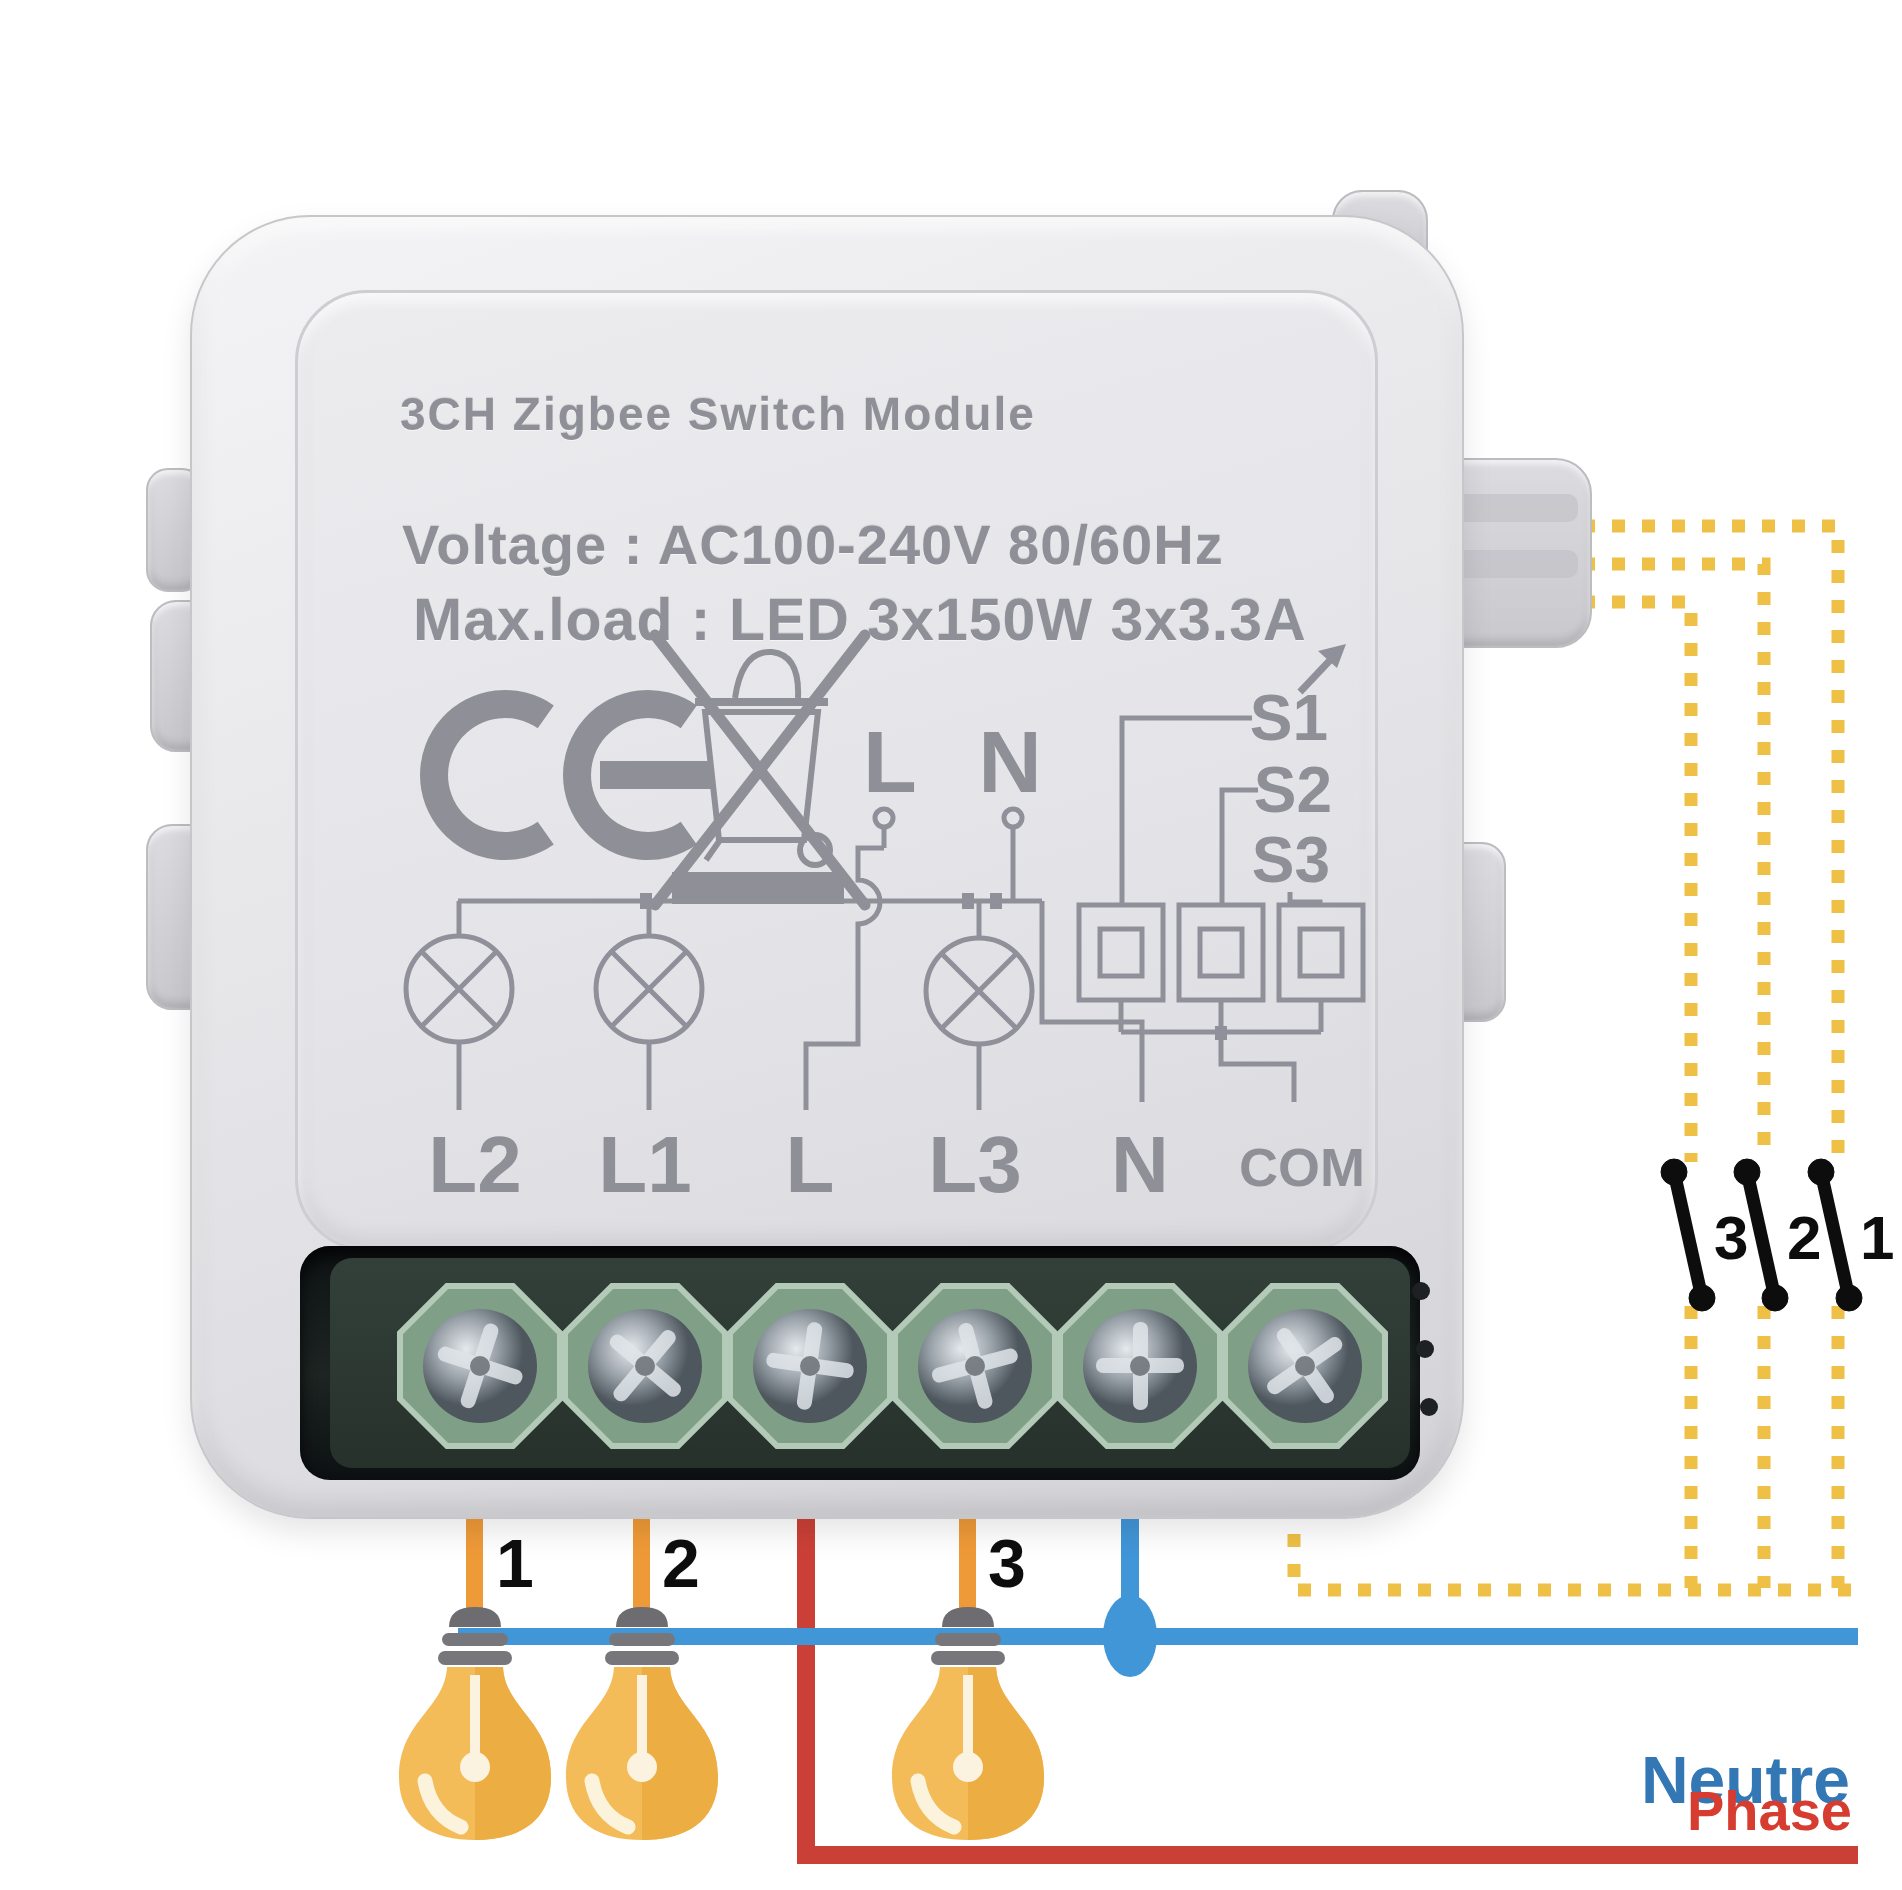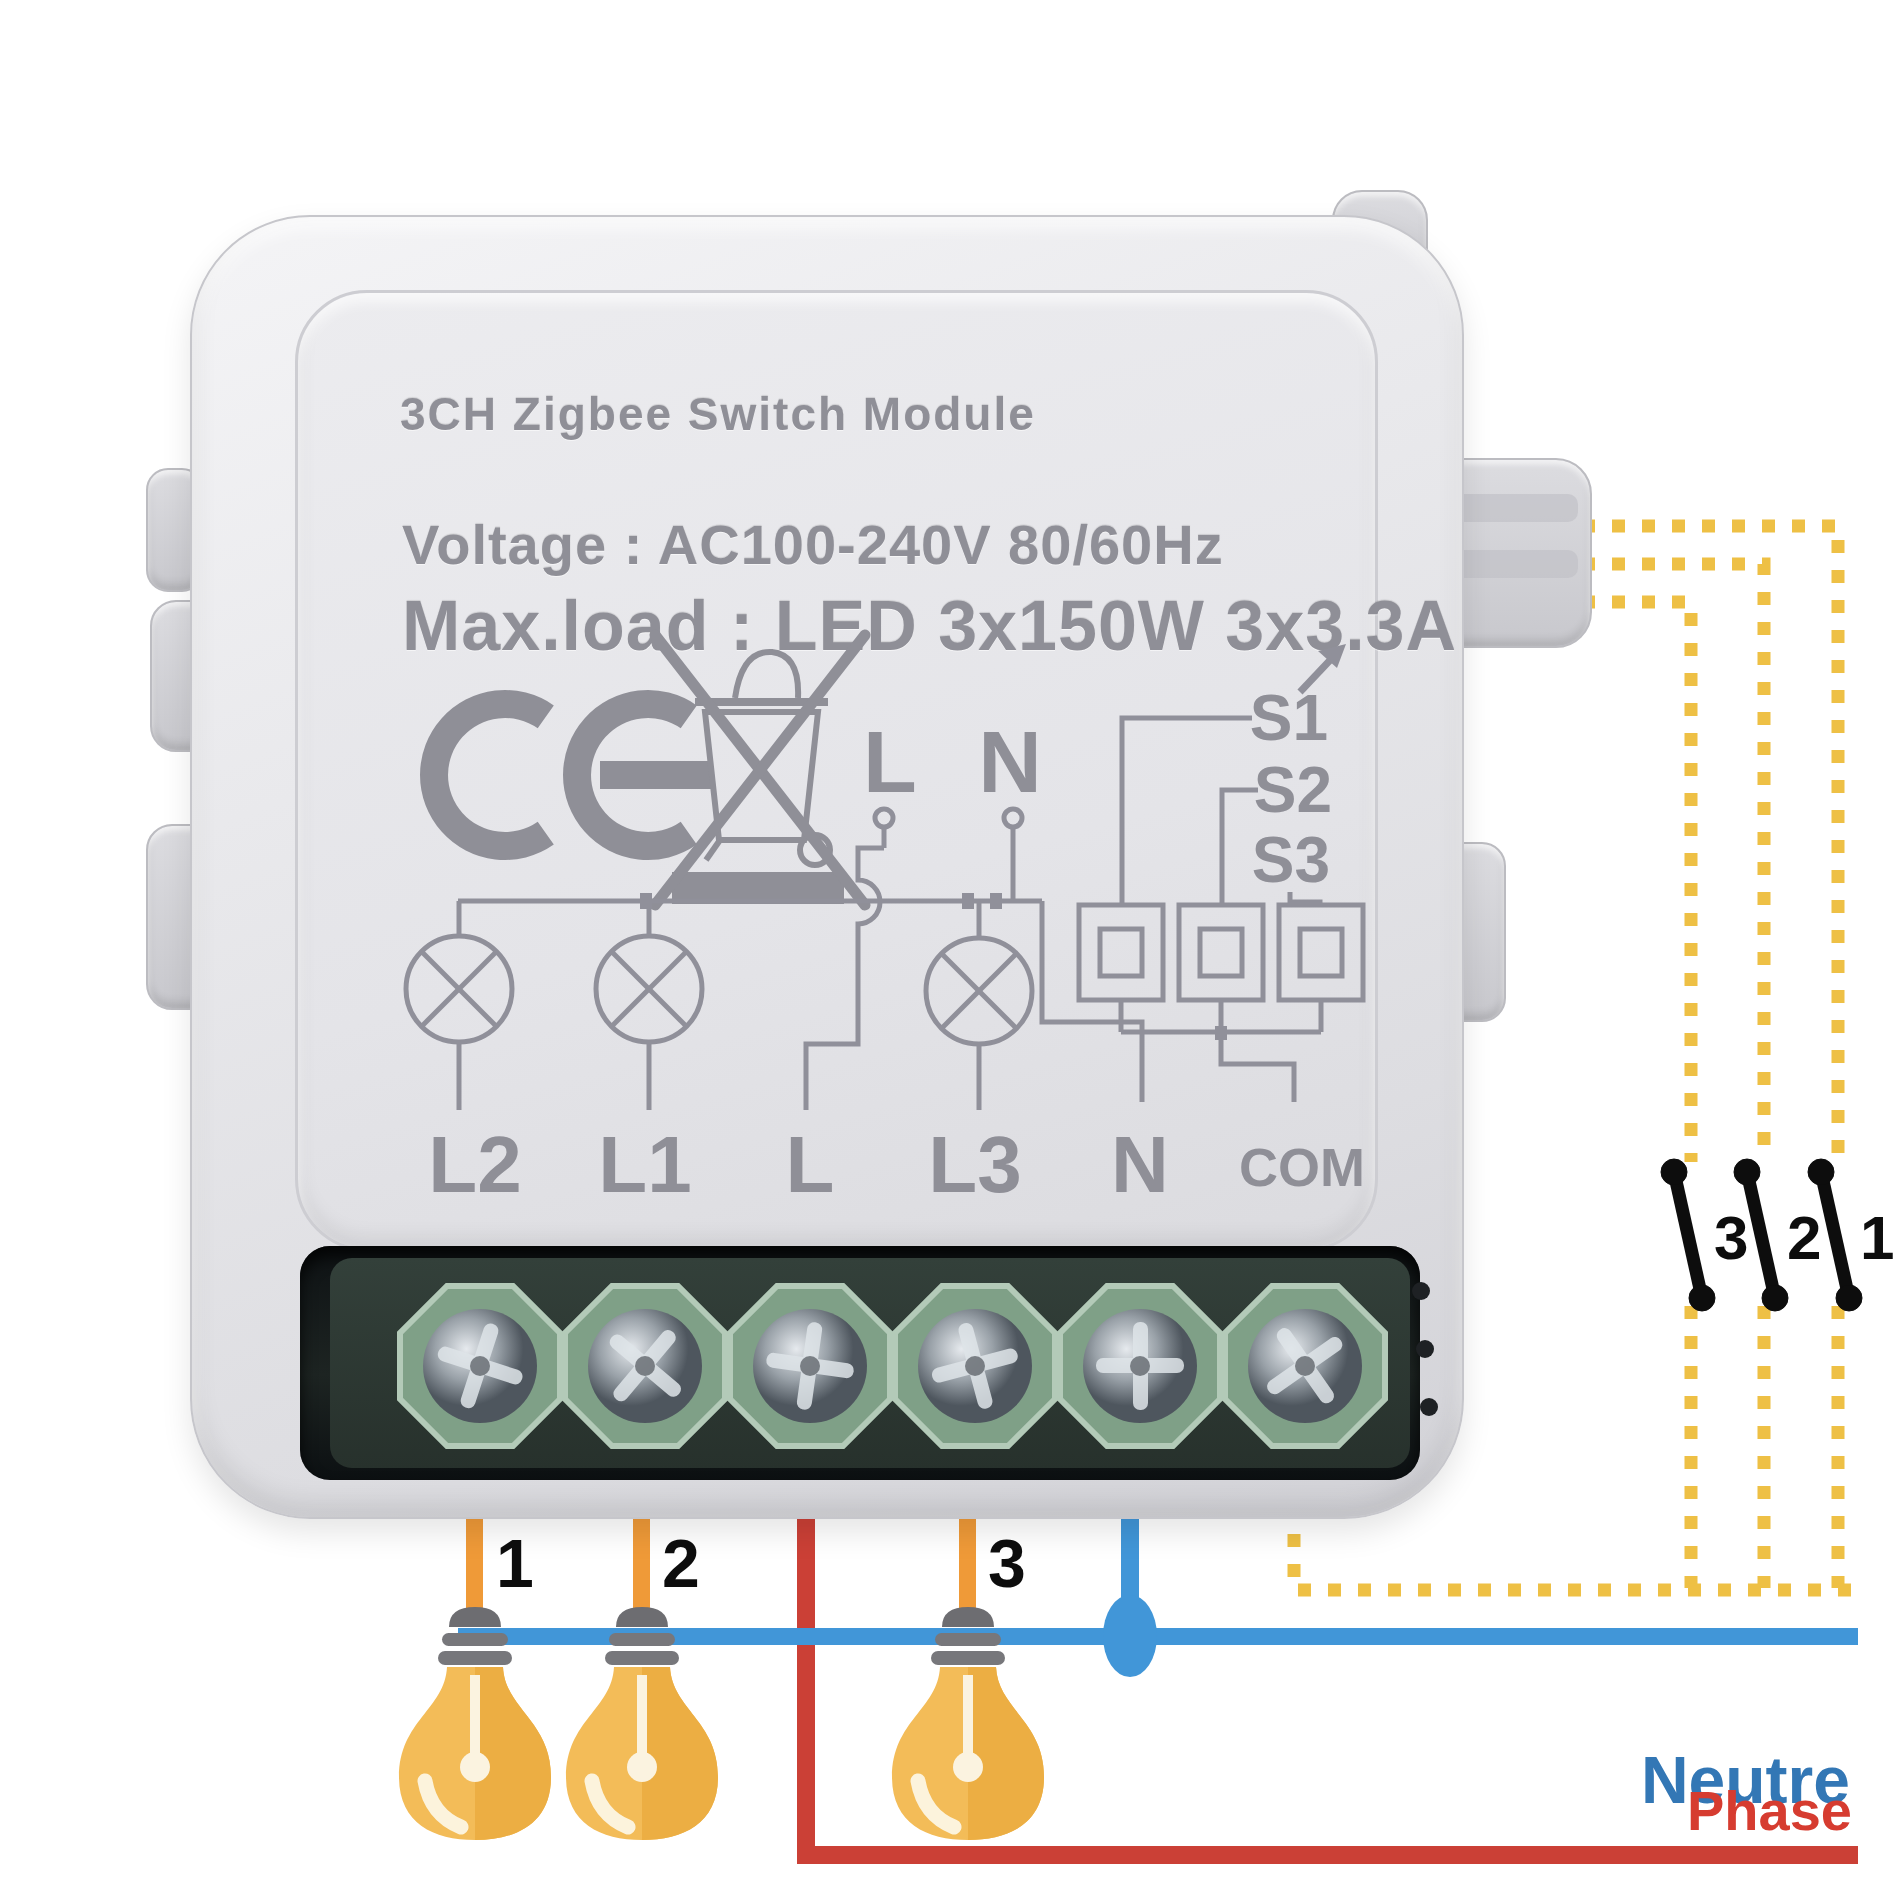--- a/index.html
+++ b/index.html
@@ -26,21 +26,21 @@
     box-shadow:inset 0 10px 16px rgba(0,0,0,.8);}
   .green-block{position:absolute;left:330px;top:1258px;width:1080px;height:210px;border-radius:22px;
     background:linear-gradient(180deg,#33403a,#27312c);}
   .ind-dot{position:absolute;width:18px;height:18px;border-radius:50%;background:#1e2124;}
 
   
   .print{position:absolute;color:#8f8f97;font-weight:bold;white-space:nowrap;
     text-shadow:0 1px 0 rgba(255,255,255,.55), 0 -1px 1px rgba(0,0,0,.12);}
   .t-title{left:400px;top:387px;font-size:46px;letter-spacing:2px;text-align:center;}
   .t-volt {left:402px;top:512px;font-size:56px;letter-spacing:1px;}
-  .t-load {left:402px;top:586px;font-size:70px;letter-spacing:1px;}
+  .t-load {left:413px;top:586px;font-size:59px;letter-spacing:1px;}
 
   
   .num{position:absolute;color:#0d0d0d;font-weight:bold;font-size:68px;}
   .sw-num{position:absolute;color:#0d0d0d;font-weight:bold;font-size:62px;}
   .lbl-neutre{position:absolute;right:52px;top:1742px;font-weight:bold;font-size:66px;color:#3377b5;}
   .lbl-phase{position:absolute;right:50px;top:1778px;font-weight:bold;font-size:56px;color:#d63c30;}
 </style>
 </head>
 <body>
 

